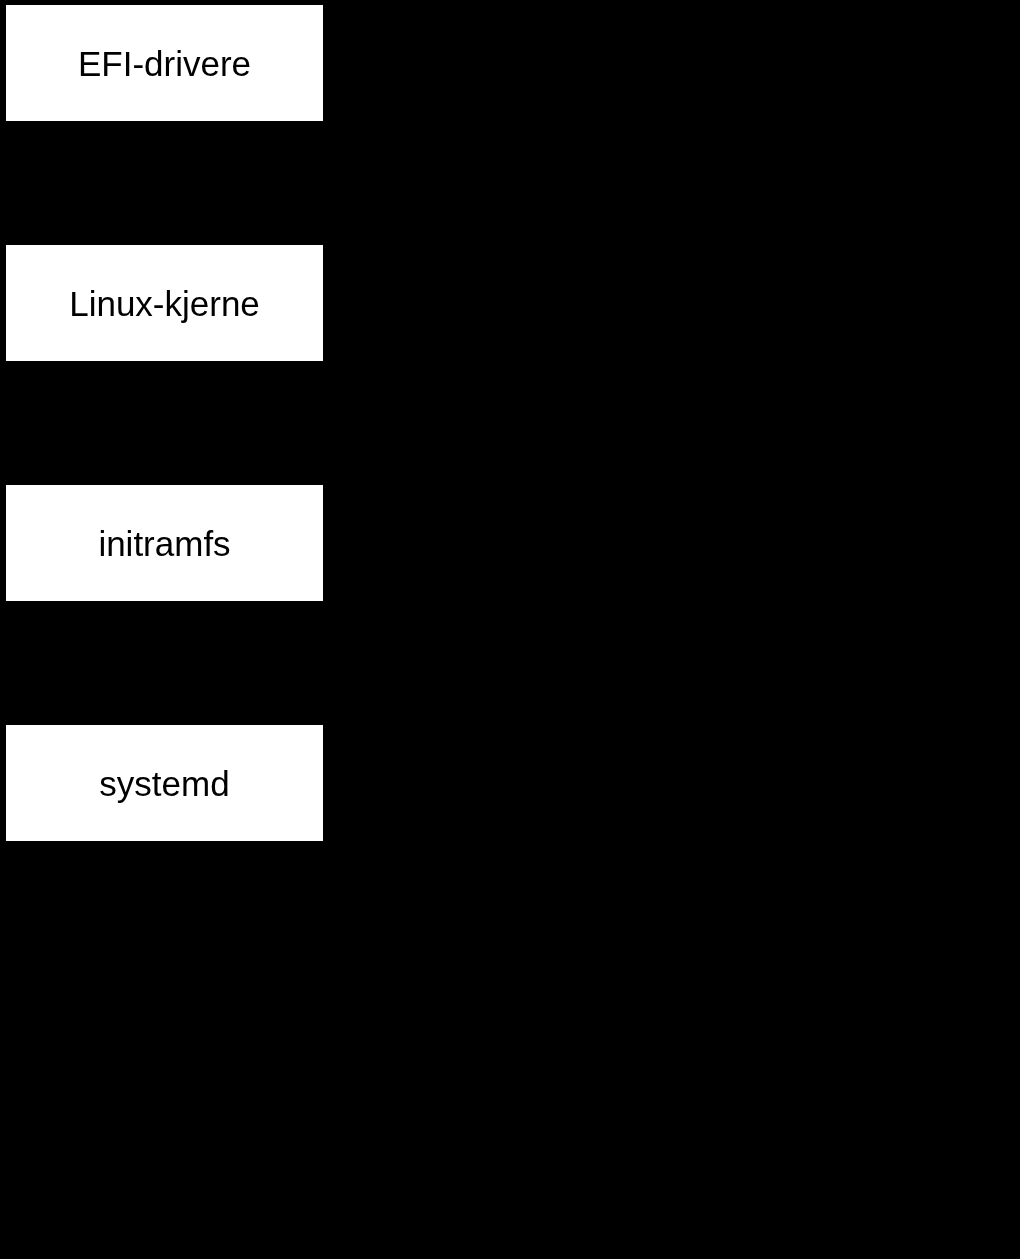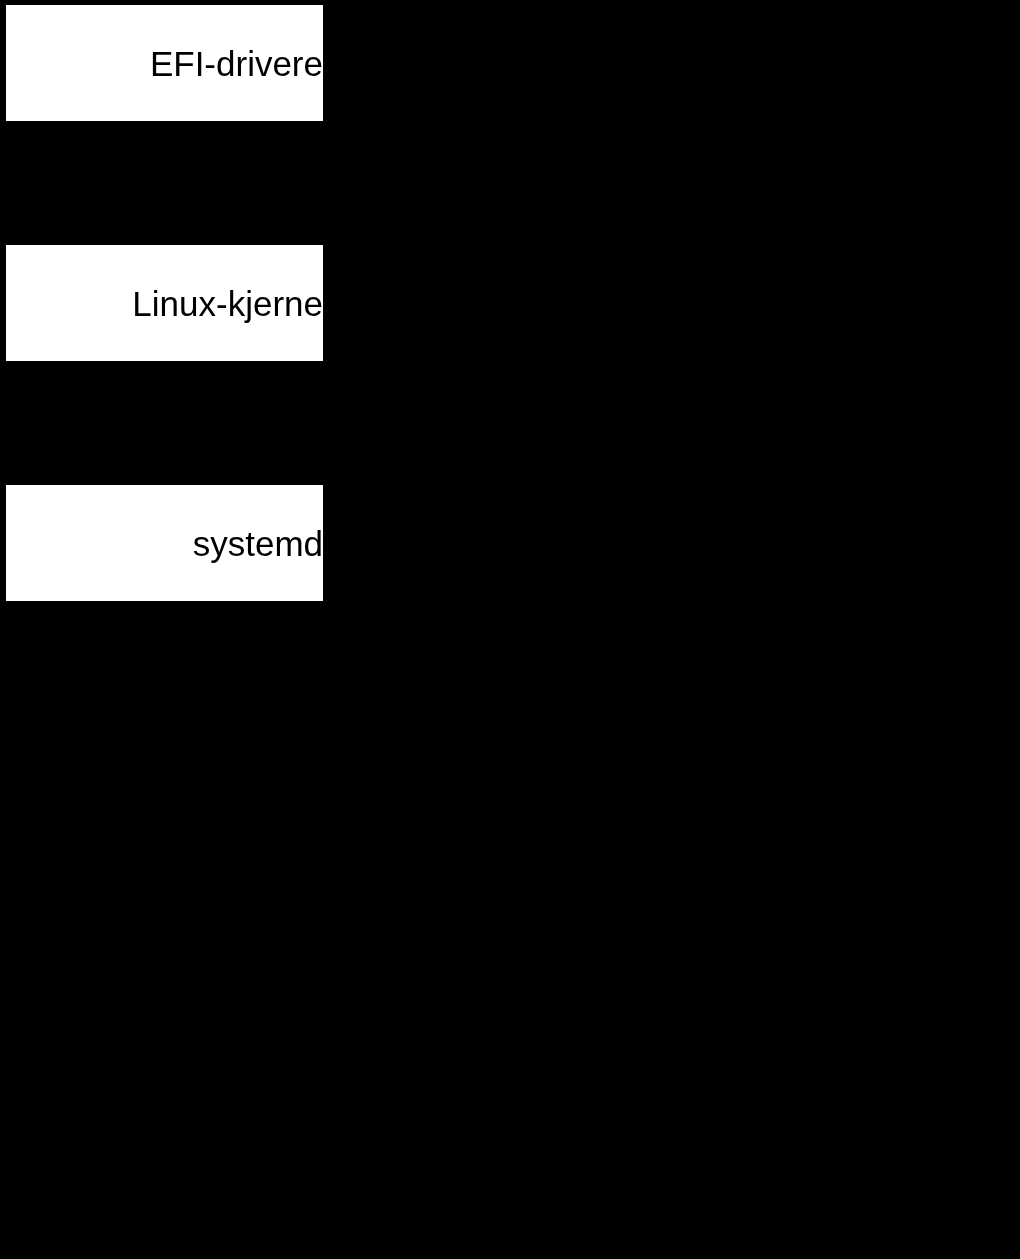--- a/index.html
+++ b/index.html
@@ -21,21 +21,21 @@
   }
   .node {
     position: absolute;
     left: 6px;
     width: 317px;
     height: 116px;
     background: var(--node-fill, #ffffff);
     color: var(--node-text, #000000);
     display: flex;
     align-items: center;
-    justify-content: flex-end;
+    justify-content: center;
     font-size: 35px;
     line-height: 1;
     white-space: nowrap;
   }
   .node:nth-of-type(1) { top: 5px; }
   .node:nth-of-type(2) { top: 245px; }
   .node:nth-of-type(3) { top: 485px; }
   .node:nth-of-type(4) { top: 725px; }
   .node:nth-of-type(5) { top: 953px; }
 </style>
@@ -43,15 +43,18 @@
 <body>
 
 <div class="canvas">
   <div class="node">
     <span>EFI-drivere</span>
   </div>
   <div class="node">
     <span>Linux-kjerne</span>
   </div>
   <div class="node">
+    <span>initramfs</span>
+  </div>
+  <div class="node">
     <span>systemd</span>
   </div>
 </div>
 
 </body></html>

